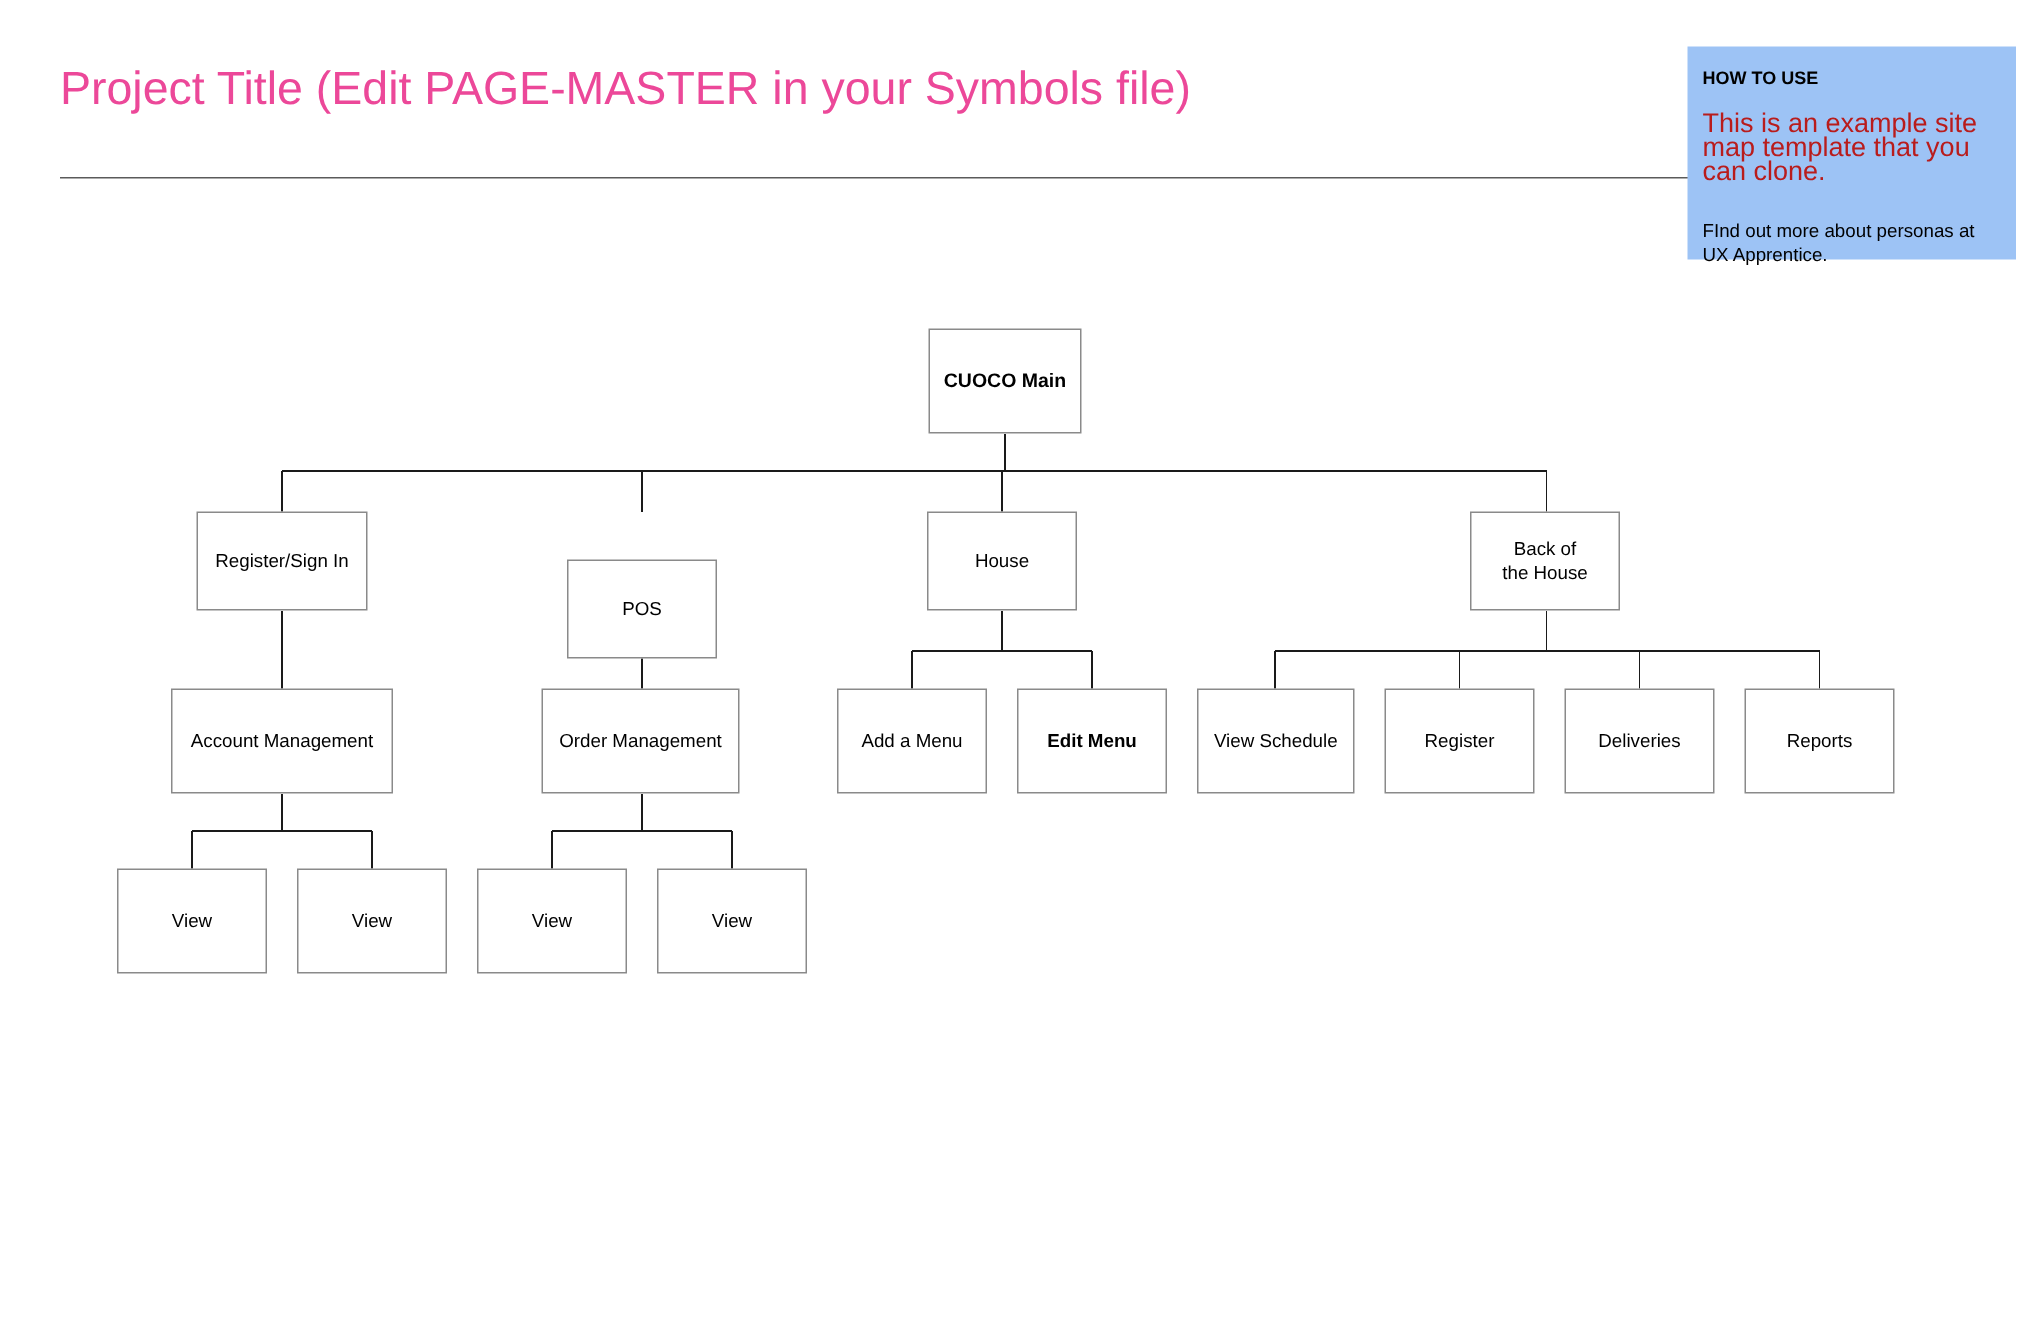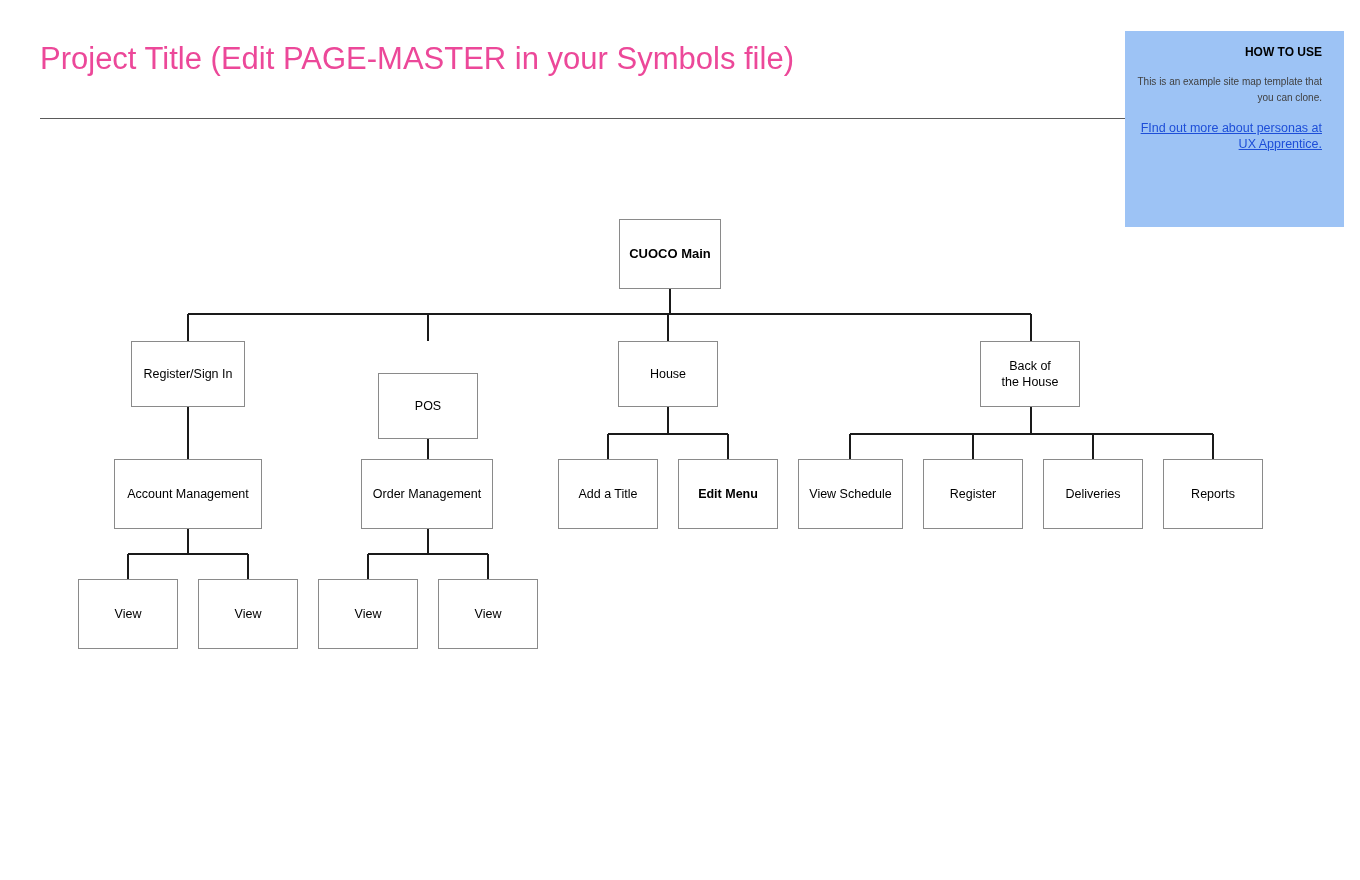--- a/index.html
+++ b/index.html
@@ -45,44 +45,42 @@
     height: 1px;
     background: #5a5a5a;
   }
 
   
   #howto-callout {
     position: absolute;
     left: 1125px;
     top: 31px;
     width: 219px;
-    height: 196px;
+    height: 142px;
     background: #9dc3f5;
     box-sizing: border-box;
     padding: 13px 22px 10px 10px;
-    text-align: right;
   }
   #howto-title {
     font-size: 12px;
     font-weight: 700;
     color: #000;
     line-height: 16px;
     margin-bottom: 14px;
   }
   #howto-body {
-    font-size: 10px;
-    line-height: 16px;
-    color: #404040;
-    margin-bottom: 14px;
+    font-size: 18px;
+    line-height: 16px;
+    color: #b91c1c;
+    margin-bottom: 24px;
   }
   #howto-link {
     font-size: 12.5px;
     line-height: 16px;
-    color: #1d4ed8;
-    text-decoration: underline;
+    color: #000000;
     display: block;
     cursor: pointer;
   }
 
   
   #sitemap {
     position: absolute;
     left: 0;
     top: 0;
     width: 1360px;
@@ -173,21 +171,21 @@
       <span class="node-label">Back of
 the House</span>
     </div>
     <div class="node" style="left: 114px; top: 459px; width: 148px; height: 70px;">
       <span class="node-label">Account Management</span>
     </div>
     <div class="node" style="left: 361px; top: 459px; width: 132px; height: 70px;">
       <span class="node-label">Order Management</span>
     </div>
     <div class="node" style="left: 558px; top: 459px; width: 100px; height: 70px;">
-      <span class="node-label">Add a Title</span>
+      <span class="node-label">Add a Menu</span>
     </div>
     <div class="node" style="left: 678px; top: 459px; width: 100px; height: 70px; font-weight: bold;">
       <span class="node-label">Edit Menu</span>
     </div>
     <div class="node" style="left: 798px; top: 459px; width: 105px; height: 70px;">
       <span class="node-label">View Schedule</span>
     </div>
     <div class="node" style="left: 923px; top: 459px; width: 100px; height: 70px;">
       <span class="node-label">Register</span>
     </div>

